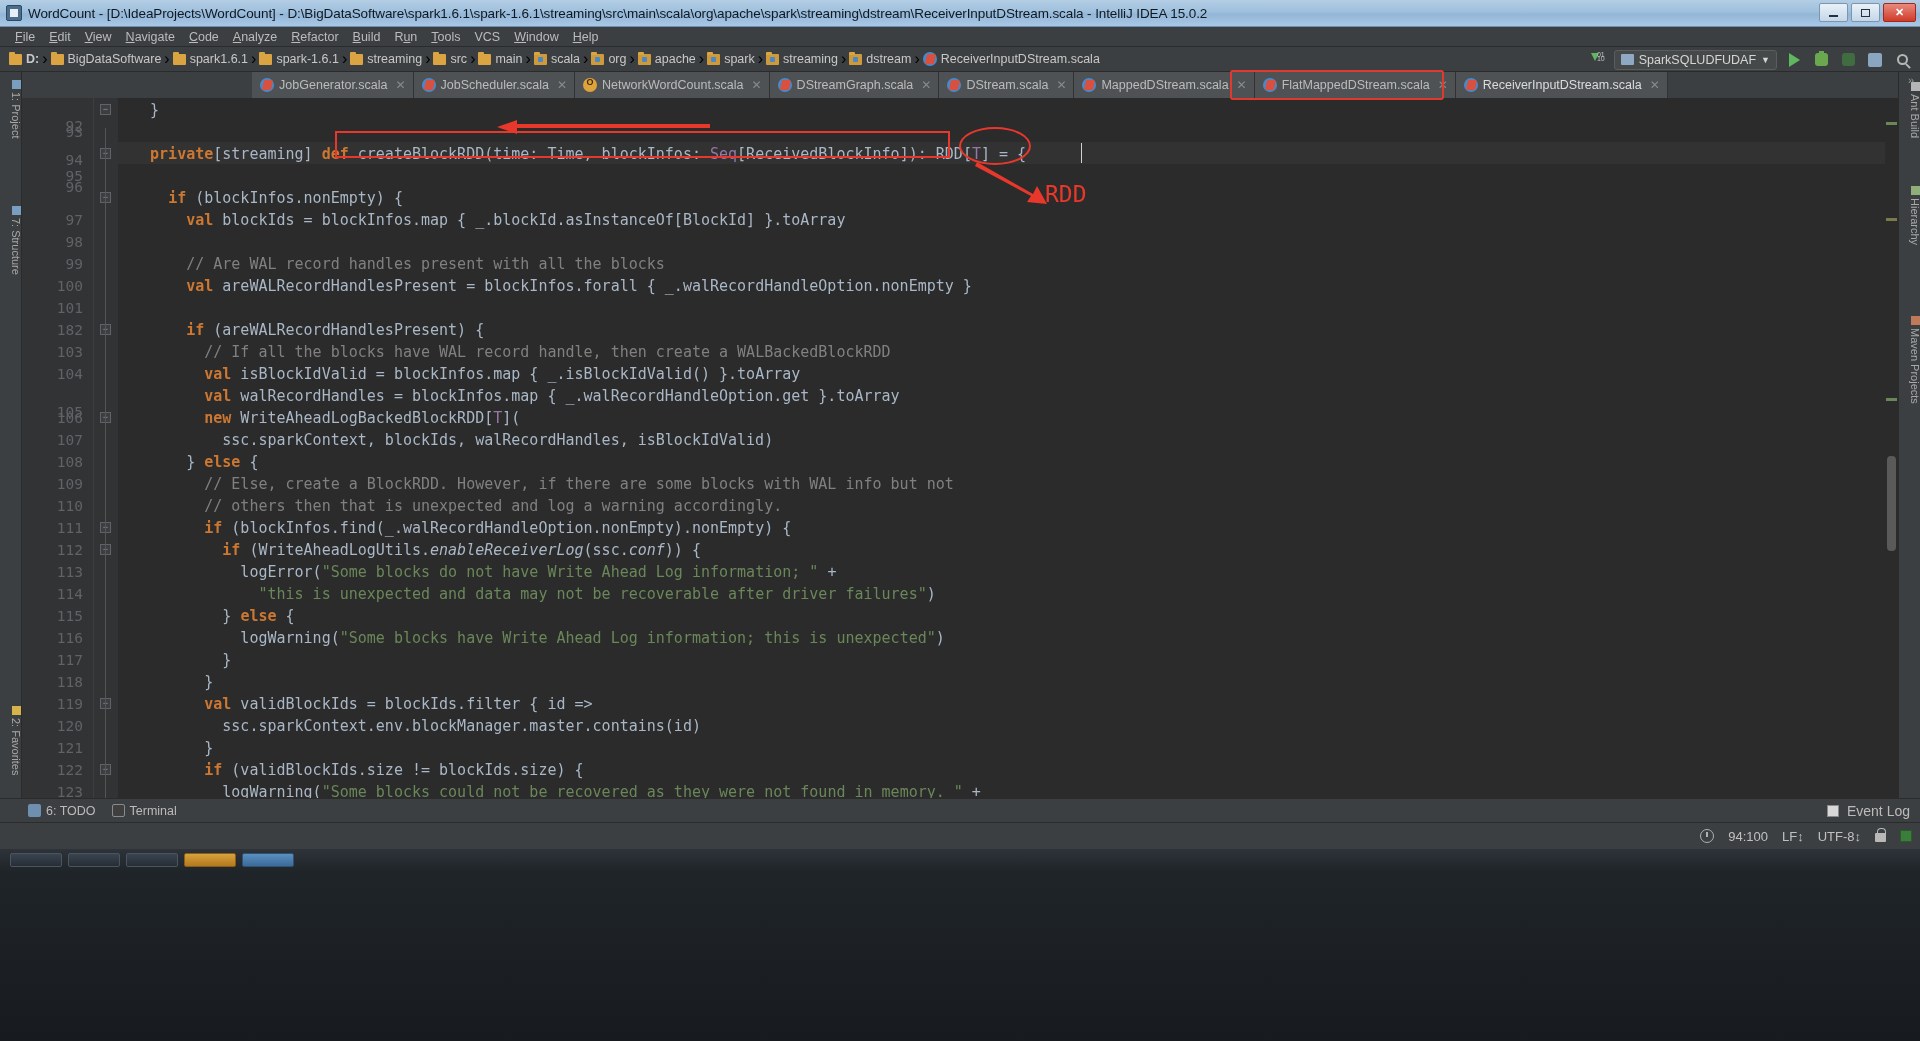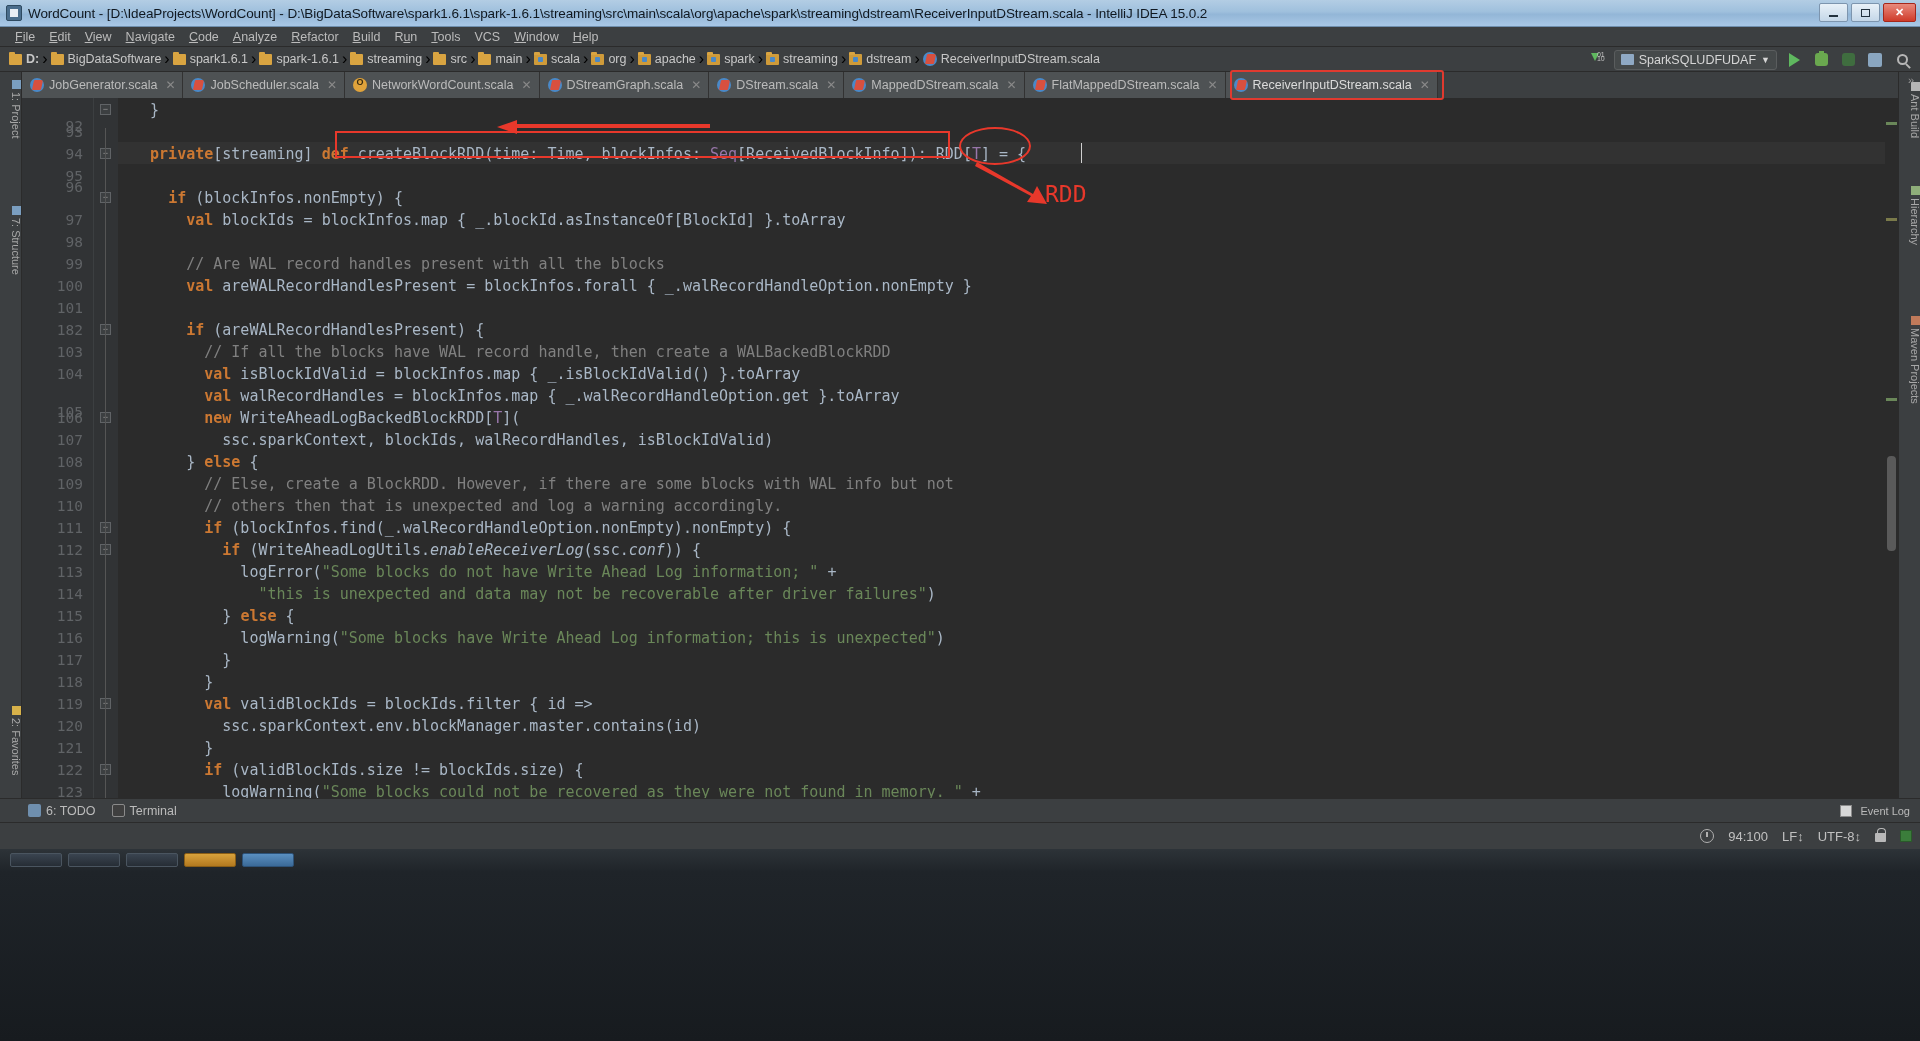--- a/index.html
+++ b/index.html
@@ -93,21 +93,21 @@
   .mag-ic:after{content:"";position:absolute;right:-5px;bottom:-4px;width:6px;height:2px;
     background:#b7b7b7;transform:rotate(45deg);}
   .dl-ic{ position:relative; width:16px; height:16px; }
   .dl-ic .arr{ position:absolute;left:2px;top:1px;width:0;height:0;
     border-left:4px solid transparent;border-right:4px solid transparent;border-top:8px solid #5fb85f;}
   .dl-ic .dg{ position:absolute;right:0;top:1px;font-size:7px;color:#c0c0c0;line-height:4px;}
 
   
   #tabs{
     position:absolute; left:22px; top:72px; width:1876px; height:26px;
-    background:#3c3f41; display:flex; align-items:stretch;
+    background:#3c3f41; display:flex; align-items:stretch;justify-content:center;
   }
   .tab{
     display:flex; align-items:center; gap:5px; padding:0 7px 0 8px;
     font-size:12.5px; color:#bbbbbb; border-right:1px solid #323232;
     background:#4e5254; white-space:nowrap; position:relative;
   }
   .tab.active{ background:#4e5254; color:#dcdcdc; }
   .tab .tabclose{ color:#8a8a8a; font-size:12px; margin-left:3px; }
   .tab-sicon{ width:14px;height:14px;border-radius:50%;background:#4a89c8;position:relative;overflow:hidden;flex:0 0 14px;}
   .tab-sicon:after{content:"";position:absolute;left:3px;top:2px;width:9px;height:10px;background:#d8503f;transform:skewX(-12deg);border-radius:1px;}
@@ -198,21 +198,21 @@
 
   
   #bottombar{
     position:absolute; left:0; top:798px; width:1920px; height:24px;
     background:#3c3f41; border-top:1px solid #2b2b2b;
     display:flex; align-items:center; padding-left:28px; gap:16px;
   }
   .bb-item{ display:flex; align-items:center; gap:5px; font-size:12.5px; color:#bbbbbb;}
   .bb-badge{ display:inline-block; width:13px;height:13px;border-radius:2px;background:#6f8fae;}
   #bottombar-right{ position:absolute; right:10px; display:flex; align-items:center; gap:8px;
-     font-size:11px; color:#bbbbbb;}
+     font-size:14px; color:#bbbbbb;}
   .evt-sq{ width:12px;height:12px;border:1px solid #8a8a8a;background:#d8d8d8;}
 
   
   #statusbar{
     position:absolute; left:0; top:822px; width:1920px; height:27px;
     background:#3c3f41; border-top:1px solid #2b2b2b;
     display:flex; align-items:center;
   }
   #status-right{ position:absolute; right:8px; display:flex; align-items:center; gap:14px;
      font-size:13px; color:#c0c0c0;}
@@ -424,21 +424,21 @@
   </div>
 <div id="tabs-right">
   <span>»</span>
 </div>
 <div id="tab-highlight"></div>
 
 <div id="editor">
   <div id="gutter">
       <div class="ln" style="top: 17px;">92</div>
       <div class="ln" style="top: 23px;">93</div>
-      <div class="ln" style="top: 45px;">94</div>
+      <div class="ln" style="top: 51px;">94</div>
       <div class="ln" style="top: 67px;">95</div>
       <div class="ln" style="top: 78px;">96</div>
       <div class="ln" style="top: 111px;">97</div>
       <div class="ln" style="top: 133px;">98</div>
       <div class="ln" style="top: 155px;">99</div>
       <div class="ln" style="top: 177px;">100</div>
       <div class="ln" style="top: 199px;">101</div>
       <div class="ln" style="top: 221px;">182</div>
       <div class="ln" style="top: 243px;">103</div>
       <div class="ln" style="top: 265px;">104</div>

